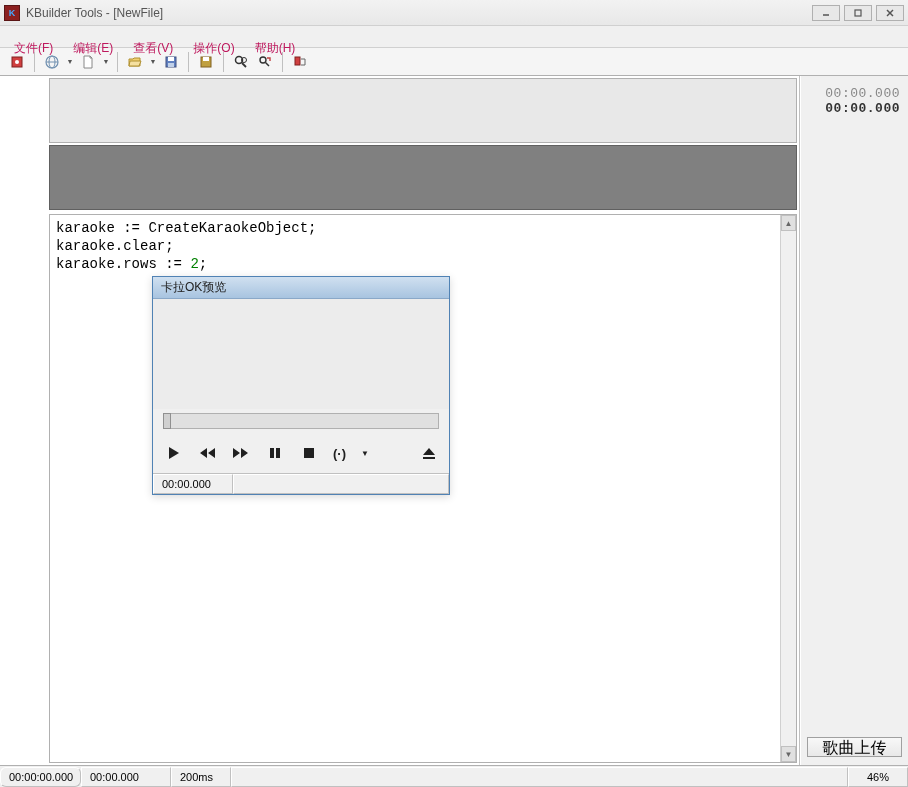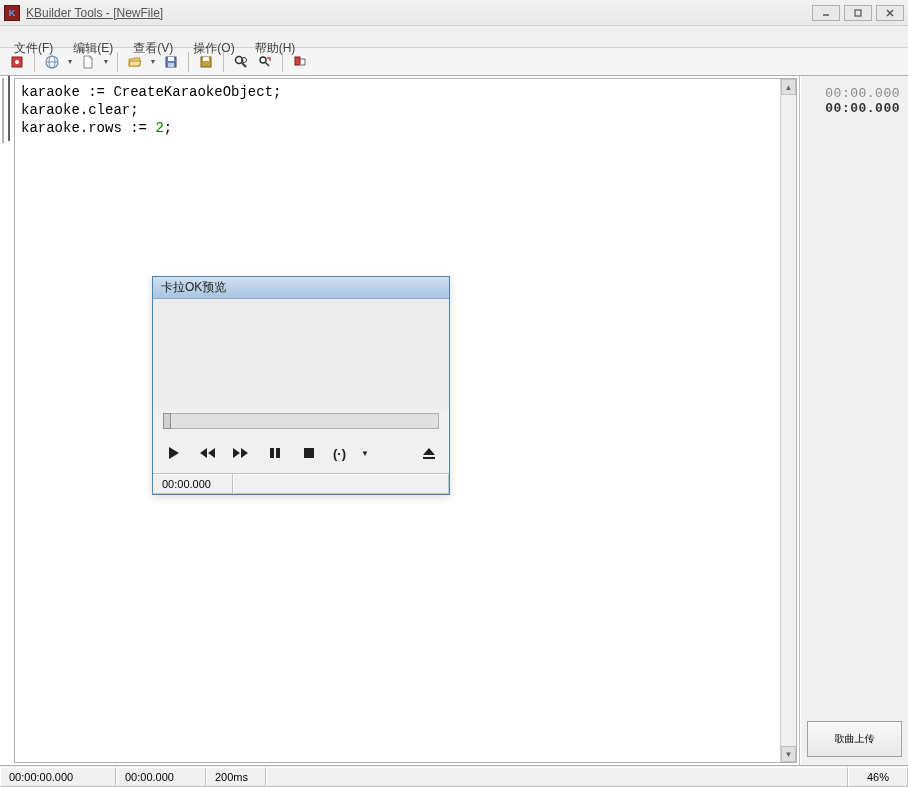--- a/index.html
+++ b/index.html
@@ -28,21 +28,21 @@
       background: #8b2020;
       border: 1px solid #5a1515;
       margin-right: 6px;
       display: flex;
       align-items: center;
       justify-content: center;
       color: #4af;
       font-size: 9px;
       font-weight: bold;
     }
-    .title-text { color: #555; font-size: 12px; text-decoration: underline; }
+    .title-text { color: #555; font-size: 12px; }
     .spacer { flex: 1; }
     .window-controls { display: flex; gap: 4px; }
     .win-btn {
       width: 28px;
       height: 16px;
       border: 1px solid #b0b0b0;
       background: #e8e8e8;
       display: flex;
       align-items: center;
       justify-content: center;
@@ -55,21 +55,21 @@
     .menubar {
       height: 22px;
       background: #f0f0f0;
       display: flex;
       align-items: center;
       padding: 0 4px;
       border-bottom: 1px solid #d0d0d0;
     }
     .menu-item {
       padding: 2px 10px;
-      color: #404040;
+      color: #be185d;
       cursor: pointer;
       margin-top: 24px;
     }
     
     
     .toolbar {
       height: 28px;
       background: #f5f5f5;
       border-bottom: 1px solid #b0b0b0;
       display: flex;
@@ -91,21 +91,23 @@
     .tool-svg { width: 16px; height: 16px; }
     
     
     .main-area {
       display: flex;
       height: calc(100% - 26px - 22px - 28px - 22px);
     }
     .left-column {
       flex: 1;
       display: flex;
+      flex-direction: column;
       border-right: 1px solid #c0c0c0;
+      margin-left: 47px;
     }
     .right-column {
       width: 108px;
       background: #f0f0f0;
       border-left: 1px solid #fff;
       display: flex;
       flex-direction: column;
       padding: 6px;
       gap: 4px;
       position: relative;
@@ -172,46 +174,46 @@
       letter-spacing: 0.5px;
     }
     .time-display .t1 { color: #888; }
     .time-display .t2 { font-weight: bold; }
     
     .upload-btn {
       position: absolute;
       bottom: 8px;
       left: 6px;
       right: 6px;
-      height: 36px;
+      height: 20px;
       background: linear-gradient(to bottom, #f8f8f8, #e8e8e8);
       border: 1px solid #a0a0a0;
       cursor: pointer;
-      font-size: 10px;
+      font-size: 16px;
     }
     
     
     .statusbar {
       height: 22px;
       background: #f0f0f0;
       border-top: 1px solid #b0b0b0;
       display: flex;
       align-items: center;
     }
     .status-cell {
       border: 1px solid #c0c0c0;
       border-top: 1px solid #fff;
       border-left: 1px solid #fff;
       padding: 2px 8px;
       height: 20px;
       display: flex;
       align-items: center;
       font-size: 11px;
     }
-    .status-cell.wide { width: 116px; }
+    .status-cell.wide { width: 81px; border-radius: 6px; }
     .status-cell.med { width: 90px; }
     .status-cell.small { width: 60px; }
     .status-cell.fill { flex: 1; }
     .status-cell.zoom { width: 60px; justify-content: center;}
     
     
     .preview-window {
       position: absolute;
       left: 152px;
       top: 276px;

